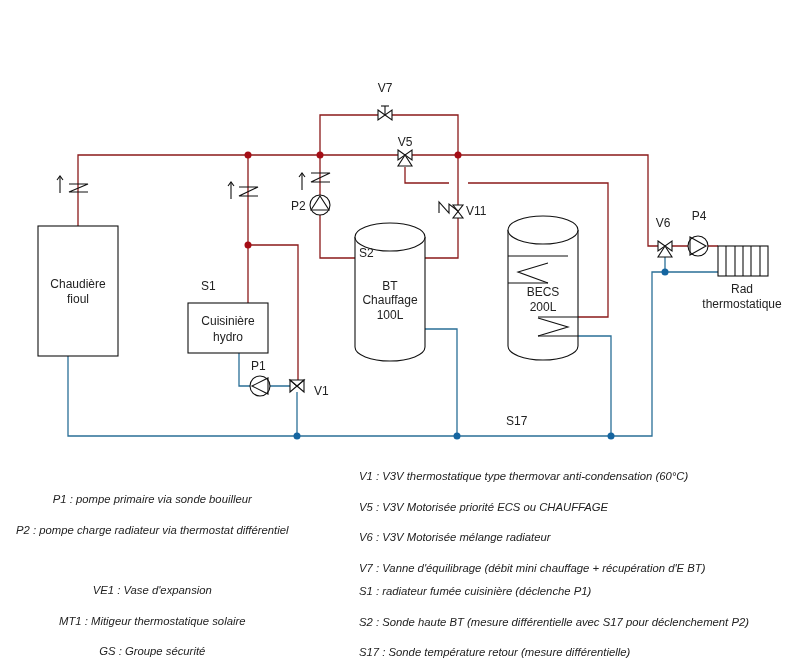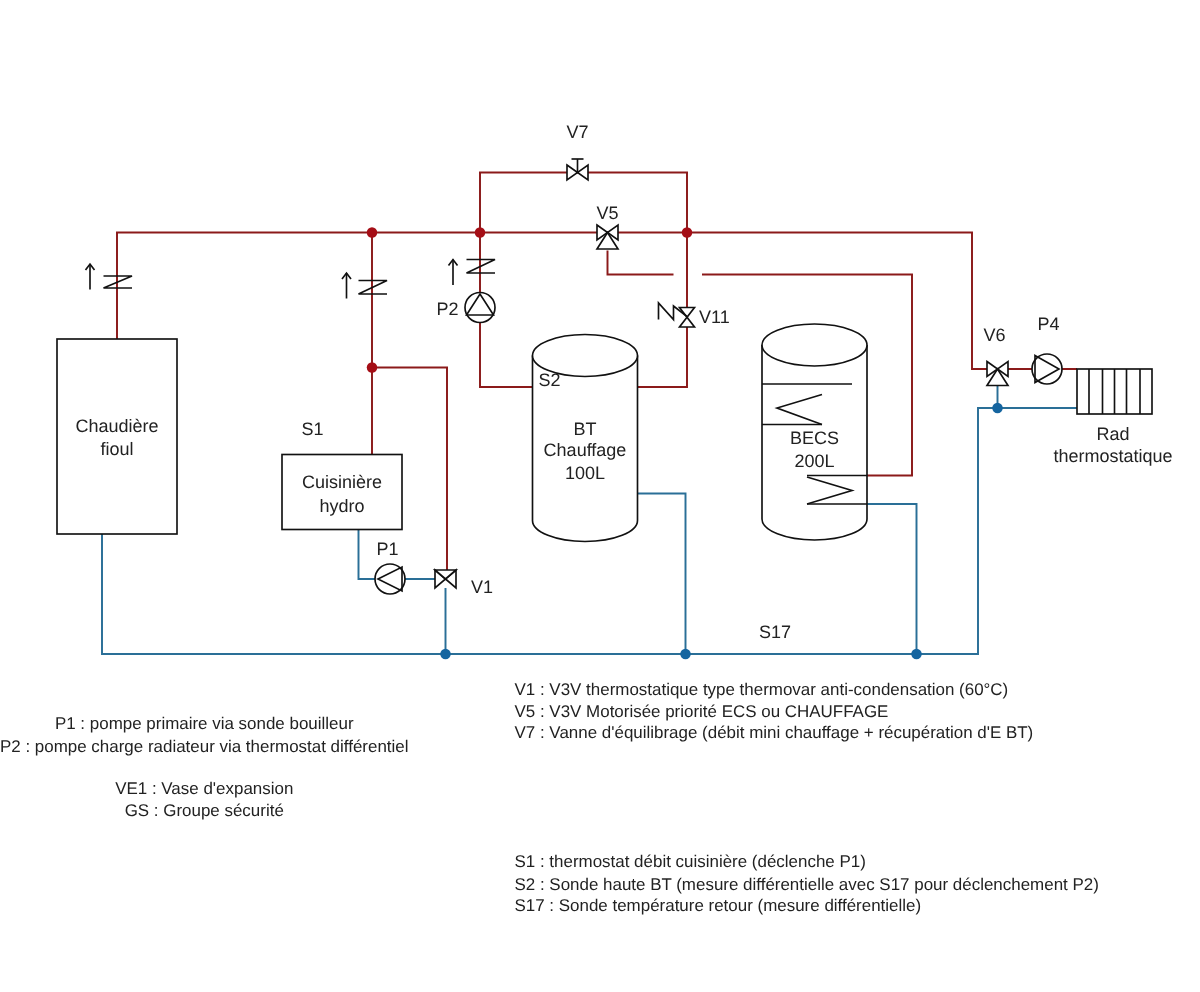--- a/index.html
+++ b/index.html
@@ -1,21 +1,21 @@
 <!DOCTYPE html>
 <html><head>
 <meta charset="utf-8">
 <style>
   html, body { margin: 0; padding: 0; background: #ffffff; }
   body { width: 800px; height: 661px; position: relative; overflow: hidden; font-family: "Liberation Sans", sans-serif; }
   #schema { position: absolute; left: 0; top: 0; }
   .lbl { font-family: "Liberation Sans", sans-serif; font-size: 12px; fill: #222222; }
   .lbl-c { text-anchor: middle; }
   .legend { position: absolute; font-family: "Liberation Sans", sans-serif; font-size: 11.3px; color: #222222; line-height: 14.6px; white-space: nowrap; }
-  .legend div { margin: 0; }
+  .legend div { margin: 16px; font-style: italic; }
   .legend .gap { height: 14px; }
 </style>
 </head>
 <body>
 
 <svg id="schema" width="800" height="661" viewBox="0 0 800 661" xmlns="http://www.w3.org/2000/svg">
 
   <g fill="none" stroke="#8b1a1a" stroke-width="1.3">
 
     <polyline points="78,226 78,155 648,155 648,246 664,246"></polyline>
@@ -165,26 +165,28 @@
   <text class="lbl" x="201" y="290">S1</text>
   <text class="lbl" x="359" y="257">S2</text>
   <text class="lbl" x="506" y="425">S17</text>
 </svg>
 
 <div class="legend" style="left:0px; top:476px;text-align:center;">
   <div>P1 : pompe primaire via sonde bouilleur</div>
   <div>P2 : pompe charge radiateur via thermostat différentiel</div>
   <div class="gap"></div>
   <div>VE1 : Vase d'expansion</div>
+  <div>MT1 : Mitigeur thermostatique solaire</div>
   <div>GS : Groupe sécurité</div>
 </div>
 
 <div class="legend" style="left:343px; top:453px;">
   <div>V1 : V3V thermostatique type thermovar anti-condensation (60°C)</div>
   <div>V5 : V3V Motorisée priorité ECS ou CHAUFFAGE</div>
+  <div>V6 : V3V Motorisée mélange radiateur</div>
   <div>V7 : Vanne d'équilibrage (débit mini chauffage + récupération d'E BT)</div>
 </div>
 
 <div class="legend" style="left:343px; top:568px;">
-  <div>S1 : thermostat débit cuisinière (déclenche P1)</div>
+  <div>S1 : radiateur fumée cuisinière (déclenche P1)</div>
   <div>S2 : Sonde haute BT (mesure différentielle avec S17 pour déclenchement P2)</div>
   <div>S17 : Sonde température retour (mesure différentielle)</div>
 </div>
 
 </body></html>

